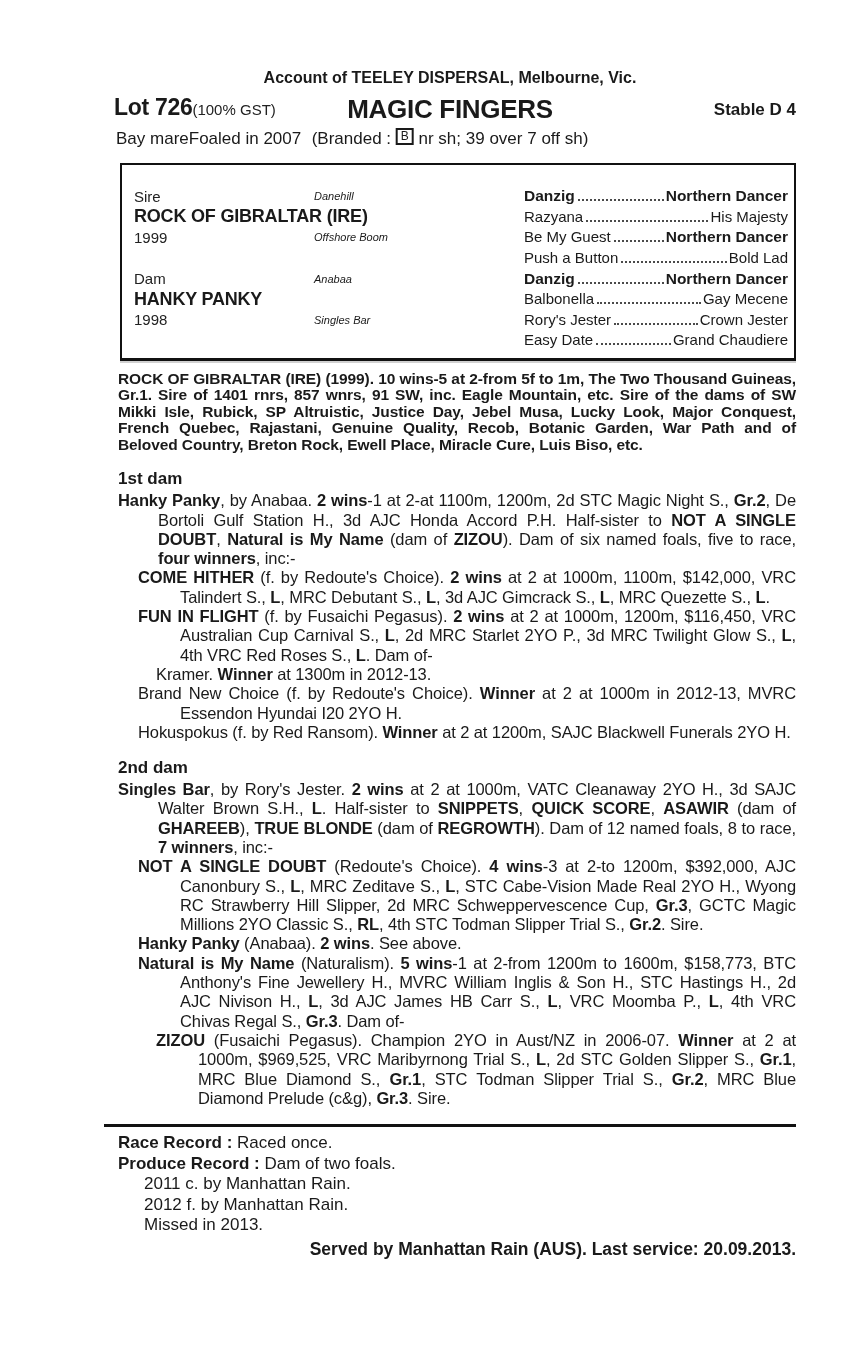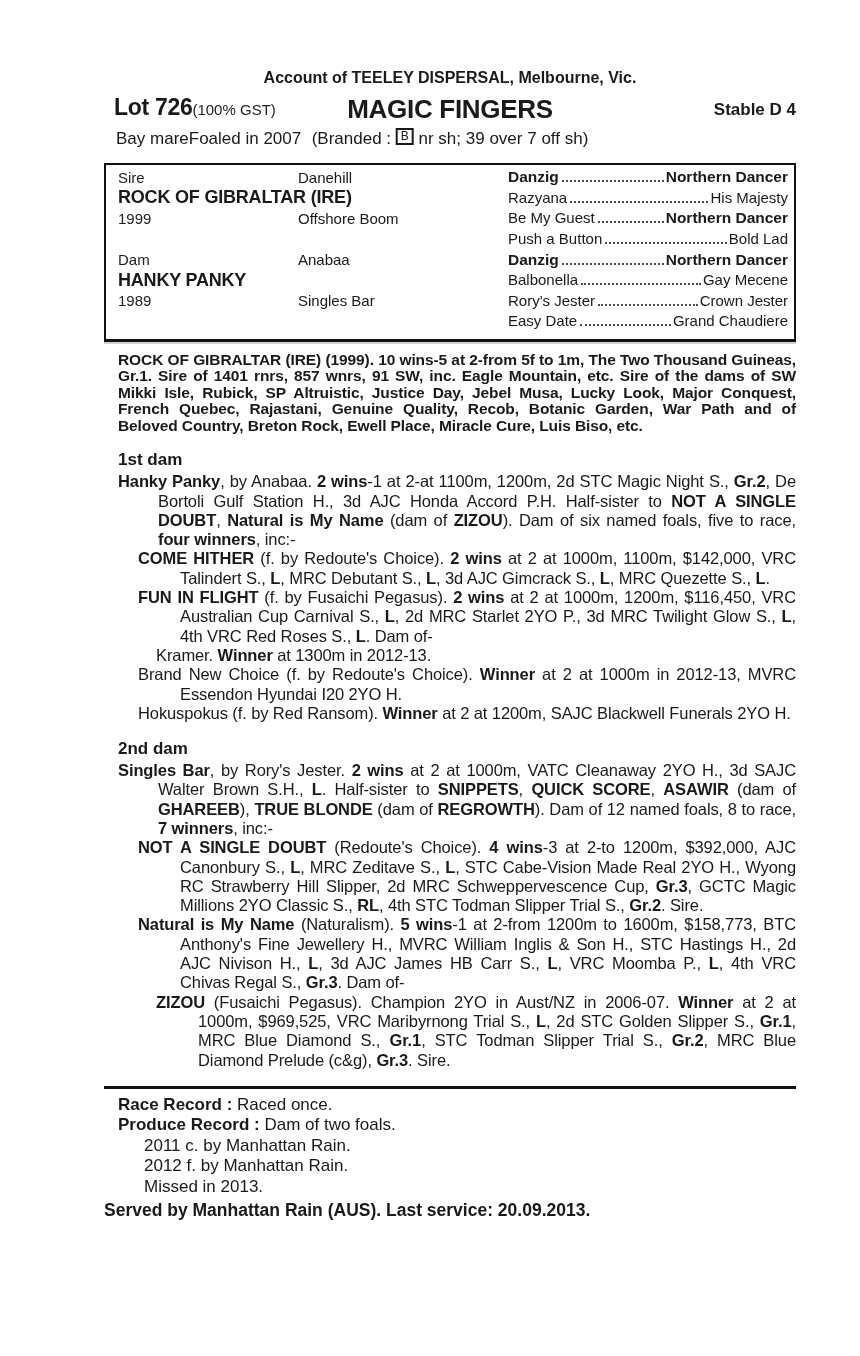--- a/index.html
+++ b/index.html
@@ -76,35 +76,36 @@
 
   
   .ped-grid {
     margin-top: 8px;
     border: 2px solid #111;
     border-bottom-width: 3px;
     box-shadow: 0 2px 0 rgba(0,0,0,0.18);
     display: grid;
     grid-template-columns: 180px 210px 1fr;
     grid-auto-rows: 20.6px;
-    padding: 2px 6px 7px 12px;
+    padding: 21px 6px 7px 12px;
     align-items: center;
+    margin-left: 16px;
   }
   .c1 { grid-column: 1; } .c2 { grid-column: 2; } .c3 { grid-column: 3; }
   .r1{grid-row:1}.r2{grid-row:2}.r3{grid-row:3}.r4{grid-row:4}
   .r5{grid-row:5}.r6{grid-row:6}.r7{grid-row:7}.r8{grid-row:8}
   .ped-role, .ped-year { font-size: 15px; color: #222; }
   .ped-name {
     font-weight: 700;
     font-size: 18px;
     letter-spacing: -0.2px;
     white-space: nowrap;
     grid-column: 1 / span 2;
   }
-  .ped-parent { font-size: 15px; }
+  .ped-parent { font-size: 11px; font-style: italic; }
   .leader-row { display: flex; align-items: baseline; font-size: 15px; }
   .anc-left, .anc-right { white-space: nowrap; text-align: right; }
   .anc-left[data-bold="true"], .anc-right[data-bold="true"] { font-weight: 700; font-size: 15.5px; }
   .leader {
     flex: 1 1 auto;
     min-width: 8px;
     border-bottom: 2px dotted #4a4a4a;
     margin: 0 2px 4px 3px;
   }
 
@@ -143,21 +144,21 @@
   .divider-rule {
     margin-top: 16px;
     border-top: 3px solid #111;
   }
   .footer { margin-top: 6px; font-size: 17px; line-height: 20.5px; }
   .record-line { padding-left: 14px; }
   .record-label { font-weight: 700; }
   .produce-line { padding-left: 40px; }
   .served-line {
     margin-top: 3px;
-    text-align: left;
+    text-align: right;
     font-weight: 700;
     font-size: 17.5px;
   }
 </style>
 </head>
 <body>
 
 <div class="content">
 
   <div class="account-line">Account of TEELEY DISPERSAL, Melbourne, Vic.</div>
@@ -215,21 +216,21 @@
       <span class="anc-right" data-bold="true">Northern Dancer</span>
     </div>
 
     <div class="r6 ped-name">HANKY PANKY</div>
     <div class="c3 r6 leader-row">
       <span class="anc-left" data-bold="false">Balbonella</span>
       <span class="leader"></span>
       <span class="anc-right" data-bold="false">Gay Mecene</span>
     </div>
 
-    <div class="c1 r7 ped-year">1989</div>
+    <div class="c1 r7 ped-year">1998</div>
     <div class="c2 r7 ped-parent">Singles Bar</div>
     <div class="c3 r7 leader-row">
       <span class="anc-left" data-bold="false">Rory's Jester</span>
       <span class="leader"></span>
       <span class="anc-right" data-bold="false">Crown Jester</span>
     </div>
 
     <div class="c3 r8 leader-row">
       <span class="anc-left" data-bold="false">Easy Date</span>
       <span class="leader"></span>
@@ -246,20 +247,21 @@
     <p class="entry lvl2"><b>FUN IN FLIGHT</b><span> (f. by Fusaichi Pegasus). </span><b>2 wins</b><span> at 2 at 1000m, 1200m, $116,450, VRC Australian Cup Carnival S., </span><b>L</b><span>, 2d MRC Starlet 2YO P., 3d MRC Twilight Glow S., </span><b>L</b><span>, 4th VRC Red Roses S., </span><b>L</b><span>. Dam of-</span></p>
     <p class="entry lvl3"><span>Kramer. </span><b>Winner</b><span> at 1300m in 2012-13.</span></p>
     <p class="entry lvl2"><span>Brand New Choice (f. by Redoute's Choice). </span><b>Winner</b><span> at 2 at 1000m in 2012-13, MVRC Essendon Hyundai I20 2YO H.</span></p>
     <p class="entry lvl2"><span>Hokuspokus (f. by Red Ransom). </span><b>Winner</b><span> at 2 at 1200m, SAJC Blackwell Funerals 2YO H.</span></p>
   </div>
 
   <div class="dam-heading">2nd dam</div>
   <div class="entries">
     <p class="entry lvl1"><b>Singles Bar</b><span>, by Rory's Jester. </span><b>2 wins</b><span> at 2 at 1000m, VATC Cleanaway 2YO H., 3d SAJC Walter Brown S.H., </span><b>L</b><span>. Half-sister to </span><b>SNIPPETS</b><span>, </span><b>QUICK SCORE</b><span>, </span><b>ASAWIR</b><span> (dam of </span><b>GHAREEB</b><span>), </span><b>TRUE BLONDE</b><span> (dam of </span><b>REGROWTH</b><span>). Dam of 12 named foals, 8 to race, </span><b>7 winners</b><span>, inc:-</span></p>
     <p class="entry lvl2"><b>NOT A SINGLE DOUBT</b><span> (Redoute's Choice). </span><b>4 wins</b><span>-3 at 2-to 1200m, $392,000, AJC Canonbury S., </span><b>L</b><span>, MRC Zeditave S., </span><b>L</b><span>, STC Cabe-Vision Made Real 2YO H., Wyong RC Strawberry Hill Slipper, 2d MRC Schweppervescence Cup, </span><b>Gr.3</b><span>, GCTC Magic Millions 2YO Classic S., </span><b>RL</b><span>, 4th STC Todman Slipper Trial S., </span><b>Gr.2</b><span>. Sire.</span></p>
+    <p class="entry lvl2"><b>Hanky Panky</b><span> (Anabaa). </span><b>2 wins</b><span>. See above.</span></p>
     <p class="entry lvl2"><b>Natural is My Name</b><span> (Naturalism). </span><b>5 wins</b><span>-1 at 2-from 1200m to 1600m, $158,773, BTC Anthony's Fine Jewellery H., MVRC William Inglis &amp; Son H., STC Hastings H., 2d AJC Nivison H., </span><b>L</b><span>, 3d AJC James HB Carr S., </span><b>L</b><span>, VRC Moomba P., </span><b>L</b><span>, 4th VRC Chivas Regal S., </span><b>Gr.3</b><span>. Dam of-</span></p>
     <p class="entry lvl3"><b>ZIZOU</b><span> (Fusaichi Pegasus). Champion 2YO in Aust/NZ in 2006-07. </span><b>Winner</b><span> at 2 at 1000m, $969,525, VRC Maribyrnong Trial S., </span><b>L</b><span>, 2d STC Golden Slipper S., </span><b>Gr.1</b><span>, MRC Blue Diamond S., </span><b>Gr.1</b><span>, STC Todman Slipper Trial S., </span><b>Gr.2</b><span>, MRC Blue Diamond Prelude (c&amp;g), </span><b>Gr.3</b><span>. Sire.</span></p>
   </div>
 
   <div class="divider-rule"></div>
   <div class="footer">
     <p class="record-line"><span class="record-label">Race Record :</span><span> Raced once.</span></p>
     <p class="record-line"><span class="record-label">Produce Record :</span><span> Dam of two foals.</span></p>
     <p class="produce-line">2011 c. by Manhattan Rain.</p>
     <p class="produce-line">2012 f. by Manhattan Rain.</p>

